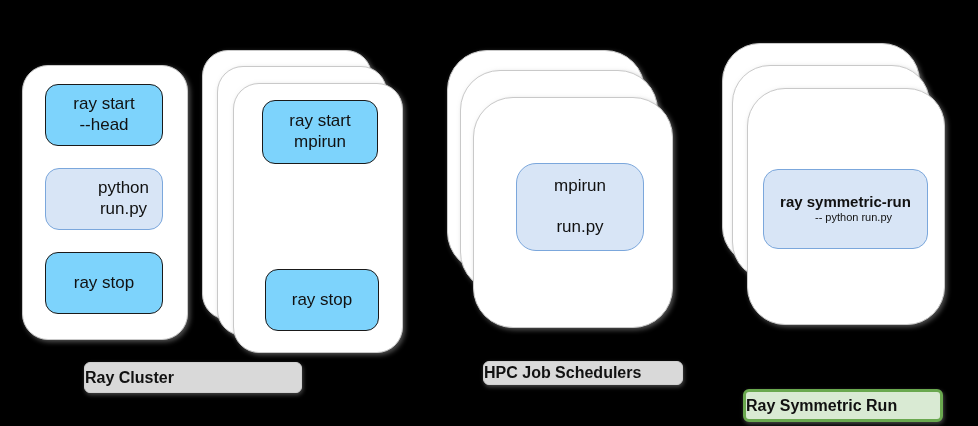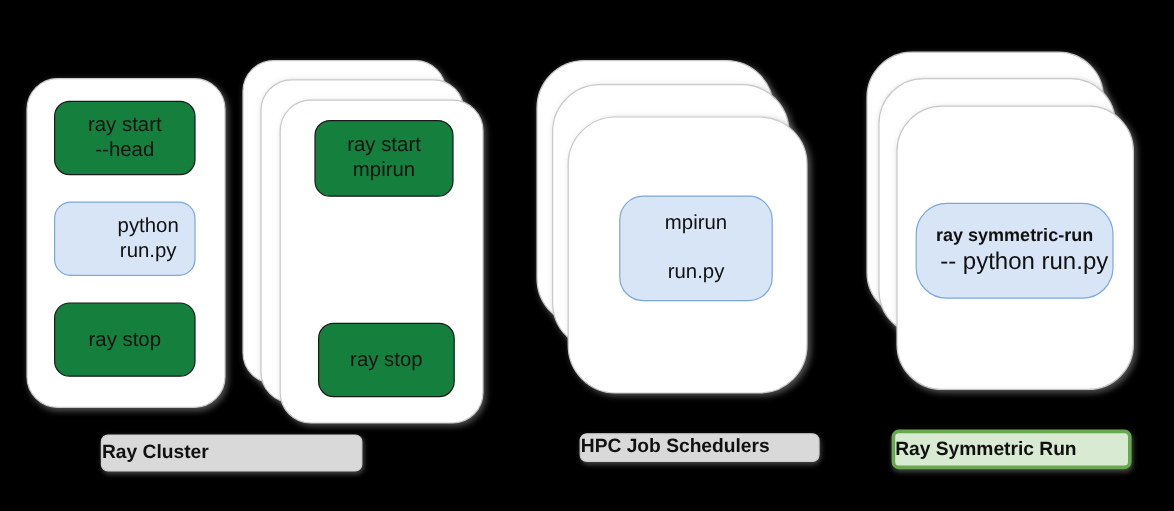--- a/index.html
+++ b/index.html
@@ -28,21 +28,21 @@
     display: flex;
     flex-direction: column;
     align-items: center;
     justify-content: center;
     text-align: center;
     color: #111;
     font-size: 17px;
     line-height: 1.22;
   }
   .node.plain {
-    background: #15803d;
+    background: #7dd3fc;
     border: 1.6px solid var(--node-stroke, #1a1a1a);
     border-radius: 13px;
   }
   .node.blue {
     background: var(--blue-fill, #d8e5f6);
     border: 1.6px solid var(--blue-stroke, #7ba7dc);
   }
   .label-pill {
     position: absolute;
     box-sizing: border-box;
@@ -54,23 +54,24 @@
     border-radius: 6px;
     box-shadow: 1px 2px 4px rgba(140,140,140,0.5);
   }
   .label-pill.gray {
     background: var(--gray-label-fill, #d9d9d9);
     border: 1px solid #cfcfcf;
   }
   .label-pill.green {
     background: var(--green-label-fill, #d9ead3);
     border: 3px solid var(--green-label-stroke, #6aa84f);
+    margin-top: 31px;
   }
   .sym-line1 { font-weight: bold; font-size: 15px; display: block; }
-  .sym-line2 { font-weight: normal; font-size: 20px; display: block; margin-left: 16px; }
+  .sym-line2 { font-weight: normal; font-size: 11px; display: block; margin-left: 16px; }
   .line { display: block; }
 </style>
 </head>
 <body>
 
 <div class="canvas">
 
   <div class="card" style="left:22px; top:65px; width:166px; height:275px; border-radius:26px;">
     <div class="node plain" style="left:22px; top:18px; width:118px; height:62px;">
       <span class="line">ray start</span>
@@ -102,21 +103,21 @@
   <div class="card" style="left:473px; top:97px; width:200px; height:231px; border-radius:40px;">
     <div class="node blue" style="left:42px; top:65px; width:128px; height:88px; border-radius:20px;gap:20px;">
       <span class="line">mpirun</span>
       <span class="line">run.py</span>
     </div>
   </div>
 
   <div class="card" style="left:722px; top:43px; width:198px; height:222px; border-radius:38px;"></div>
   <div class="card" style="left:732px; top:65px; width:198px; height:215px; border-radius:38px;"></div>
   <div class="card" style="left:747px; top:88px; width:198px; height:237px; border-radius:38px;">
-    <div class="node blue" style="left:15px; top:80px; width:165px; height:80px; border-radius:26px;">
+    <div class="node blue" style="left:15px; top:80px; width:165px; height:80px; border-radius:15px;">
       <span class="sym-line1">ray symmetric-run</span>
       <span class="sym-line2">-- python run.py</span>
     </div>
   </div>
 
   <div class="label-pill gray" style="left:84px; top:362px; width:218px; height:31px;">
     <span>Ray Cluster</span>
   </div>
   <div class="label-pill gray" style="left:483px; top:361px; width:200px; height:24px;">
     <span>HPC Job Schedulers</span>

